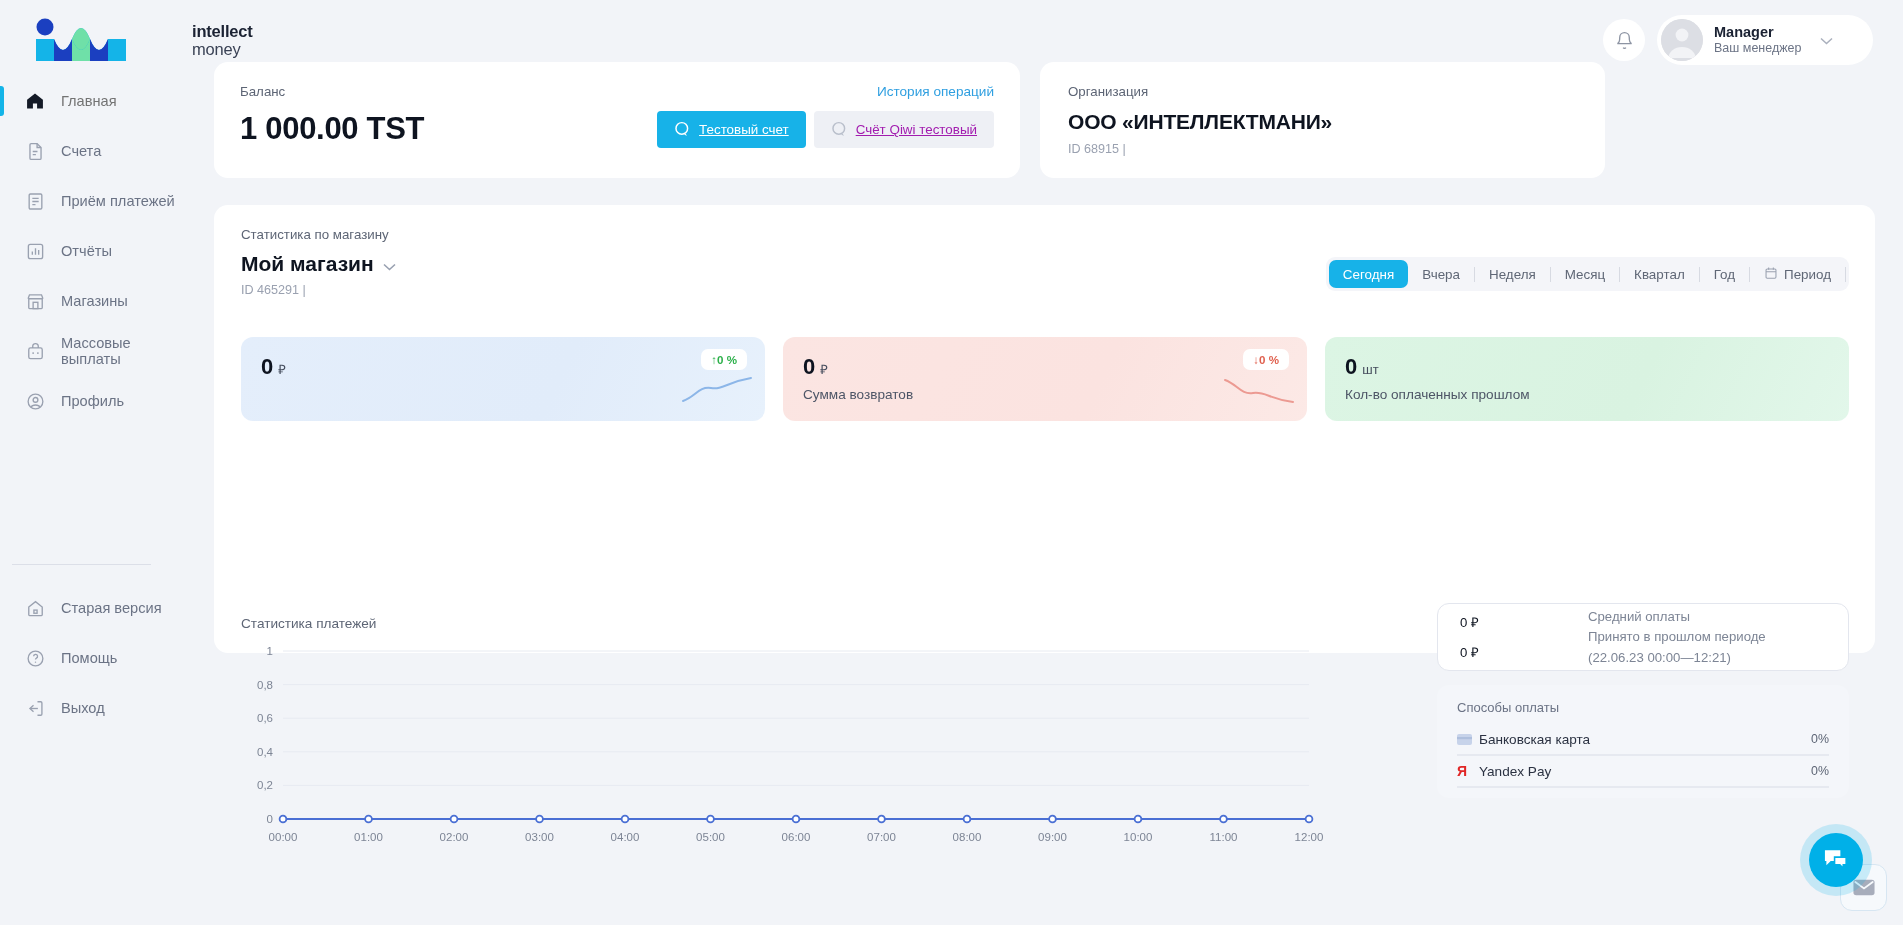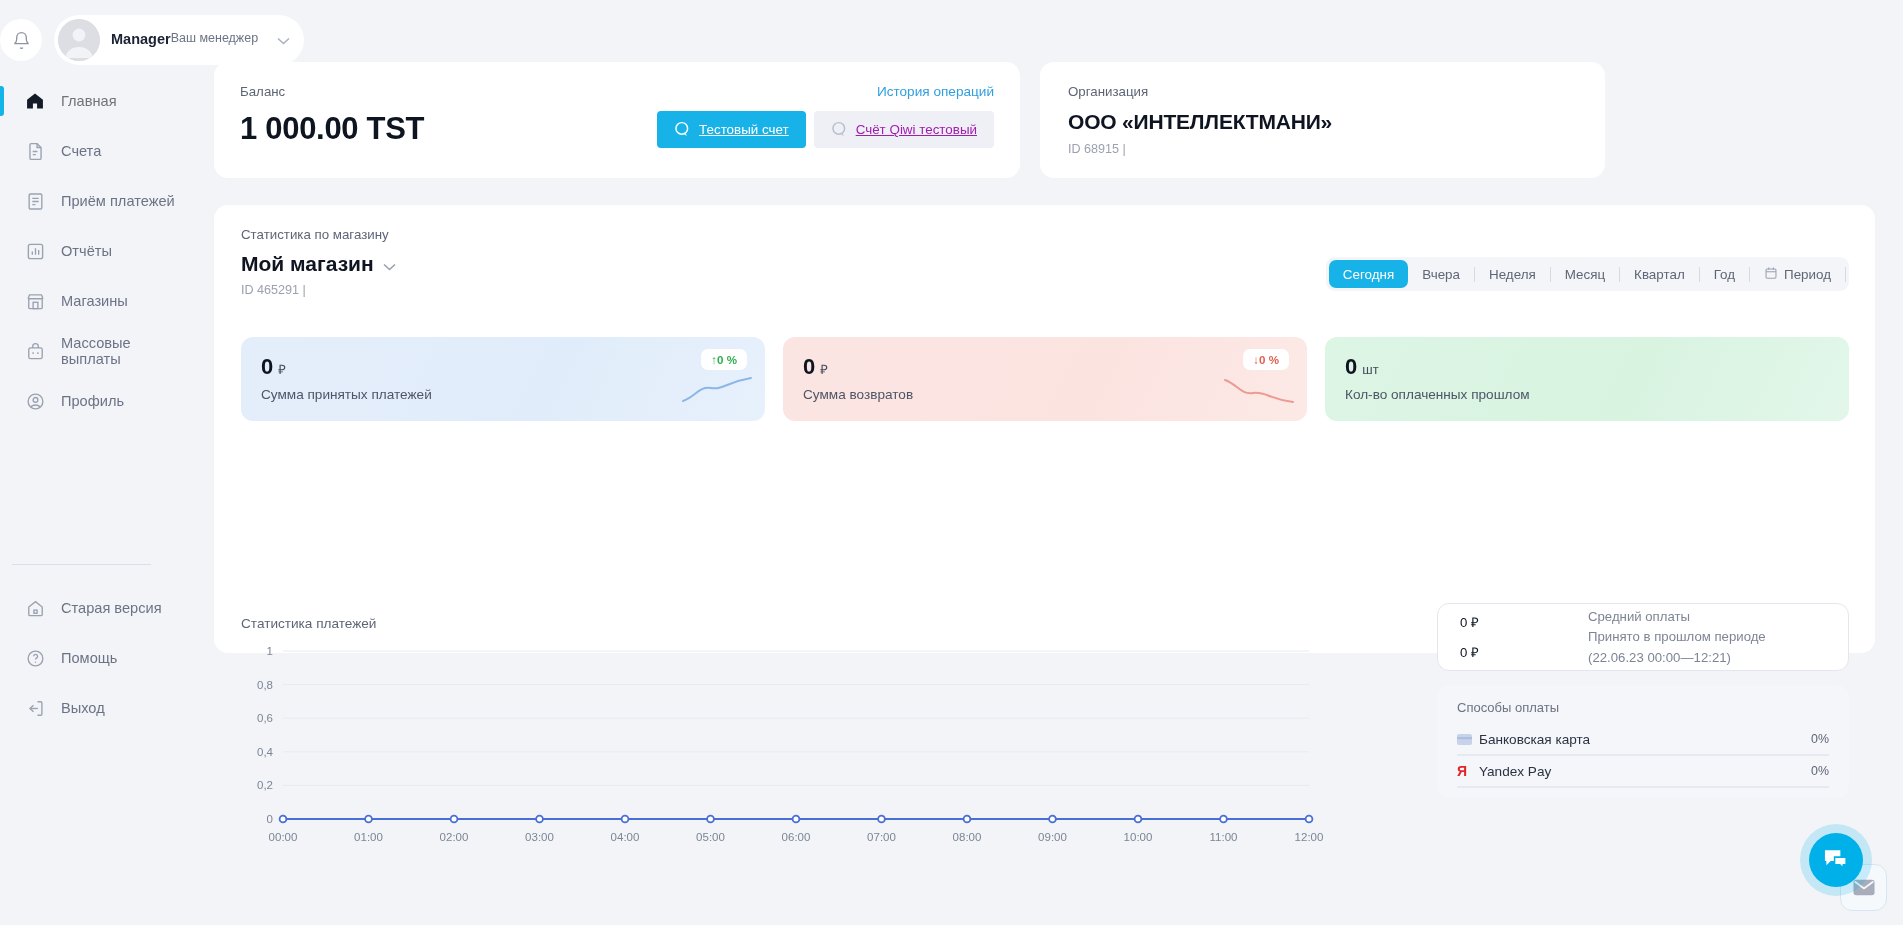--- a/index.html
+++ b/index.html
@@ -31,21 +31,21 @@
   }
   .user-chip {
     height: 50px; border-radius: 25px; background: #ffffff;
     display: flex; align-items: center; padding: 0 14px 0 4px; gap: 11px;
     cursor: pointer; min-width: 216px;
   }
   .avatar {
     width: 42px; height: 42px; border-radius: 50%; background: #dfe1e6;
     display: flex; align-items: center; justify-content: center; overflow: hidden;
   }
-  .user-meta { display: flex; flex-direction: row; line-height: 1.2; }
+  .user-meta { display: flex; flex-direction: column; line-height: 1.2; }
   .user-meta .nm { font-size: 14.5px; color: #1b2233; font-weight: 600; }
   .user-meta .rl { font-size: 12.5px; color: #6b7385; }
   .chev { margin-left: 8px; color: #aab0bd; }
 
   
   .sidebar {
     position: absolute; left: 0; top: 80px; width: 188px; height: 845px;
     background: #f2f4f8;
   }
   .nav-item {
@@ -167,20 +167,36 @@
     position: absolute; right: 40px; bottom: 38px;
     width: 54px; height: 54px; border-radius: 50%;
     background: #00b0e8; box-shadow: 0 0 0 9px rgba(0,176,232,0.19);
     display: flex; align-items: center; justify-content: center; cursor: pointer;
   }
 </style>
 </head>
 <body>
 
 <div class="topbar">
+  <div class="logo-wrap">
+    <svg class="logo-mark" viewBox="0 0 150 46">
+      <circle cx="17" cy="10" r="8.5" fill="#1b3fc0"></circle>
+      <path d="M8 22 h18 v22 h-18z" fill="#14b4e8"></path>
+      <path d="M26 22 q9 22 18 0 q9 -22 18 0 q9 22 18 0 v22 h-54z" fill="#14b4e8"></path>
+      <path d="M26 22 q9 22 18 0 v22 h-18z" fill="#1b3fc0"></path>
+      <path d="M44 22 q9 -22 18 0 q-9 22 -18 0z" fill="#6fe0a8"></path>
+      <path d="M44 22 q9 22 18 0 v22 h-18 z" fill="#6fe0a8"></path>
+      <path d="M62 22 q9 22 18 0 v22 h-18z" fill="#1b3fc0"></path>
+      <path d="M80 22 h18 v22 h-18z" fill="#14b4e8"></path>
+    </svg>
+    <div class="logo-text">
+      <span class="l1">intellect</span>
+      <span class="l2">money</span>
+    </div>
+  </div>
 
   <div class="top-right">
     <div class="bell-btn">
       <svg width="19" height="19" viewBox="0 0 24 24" fill="none" stroke="#8d94a3" stroke-width="1.7">
         <path d="M18 8a6 6 0 1 0-12 0c0 7-3 8-3 8h18s-3-1-3-8"></path>
         <path d="M13.7 21a2 2 0 0 1-3.4 0"></path>
       </svg>
     </div>
     <div class="user-chip">
       <div class="avatar">
@@ -394,21 +410,20 @@
         </span>
         <span>Период</span>
       </div>
       <div class="period-div"></div>
     </div>
 
     <div class="metrics-row">
 
       <div class="metric blue">
         <div><span class="big">0</span><span class="unit">₽</span></div>
-        <div class="cap">Сумма принятых платежей</div>
         <div class="pill up">↑0 %</div>
         <svg class="spark" width="72" height="32" viewBox="0 0 72 32" fill="none">
           <path d="M2 27 C14 23 18 12 30 14 C42 16 46 8 70 4" stroke="#8cb6e8" stroke-width="2" stroke-linecap="round"></path>
         </svg>
       </div>
 
       <div class="metric pink">
         <div><span class="big">0</span><span class="unit">₽</span></div>
         <div class="cap">Сумма возвратов</div>
         <div class="pill down">↓0 %</div>

